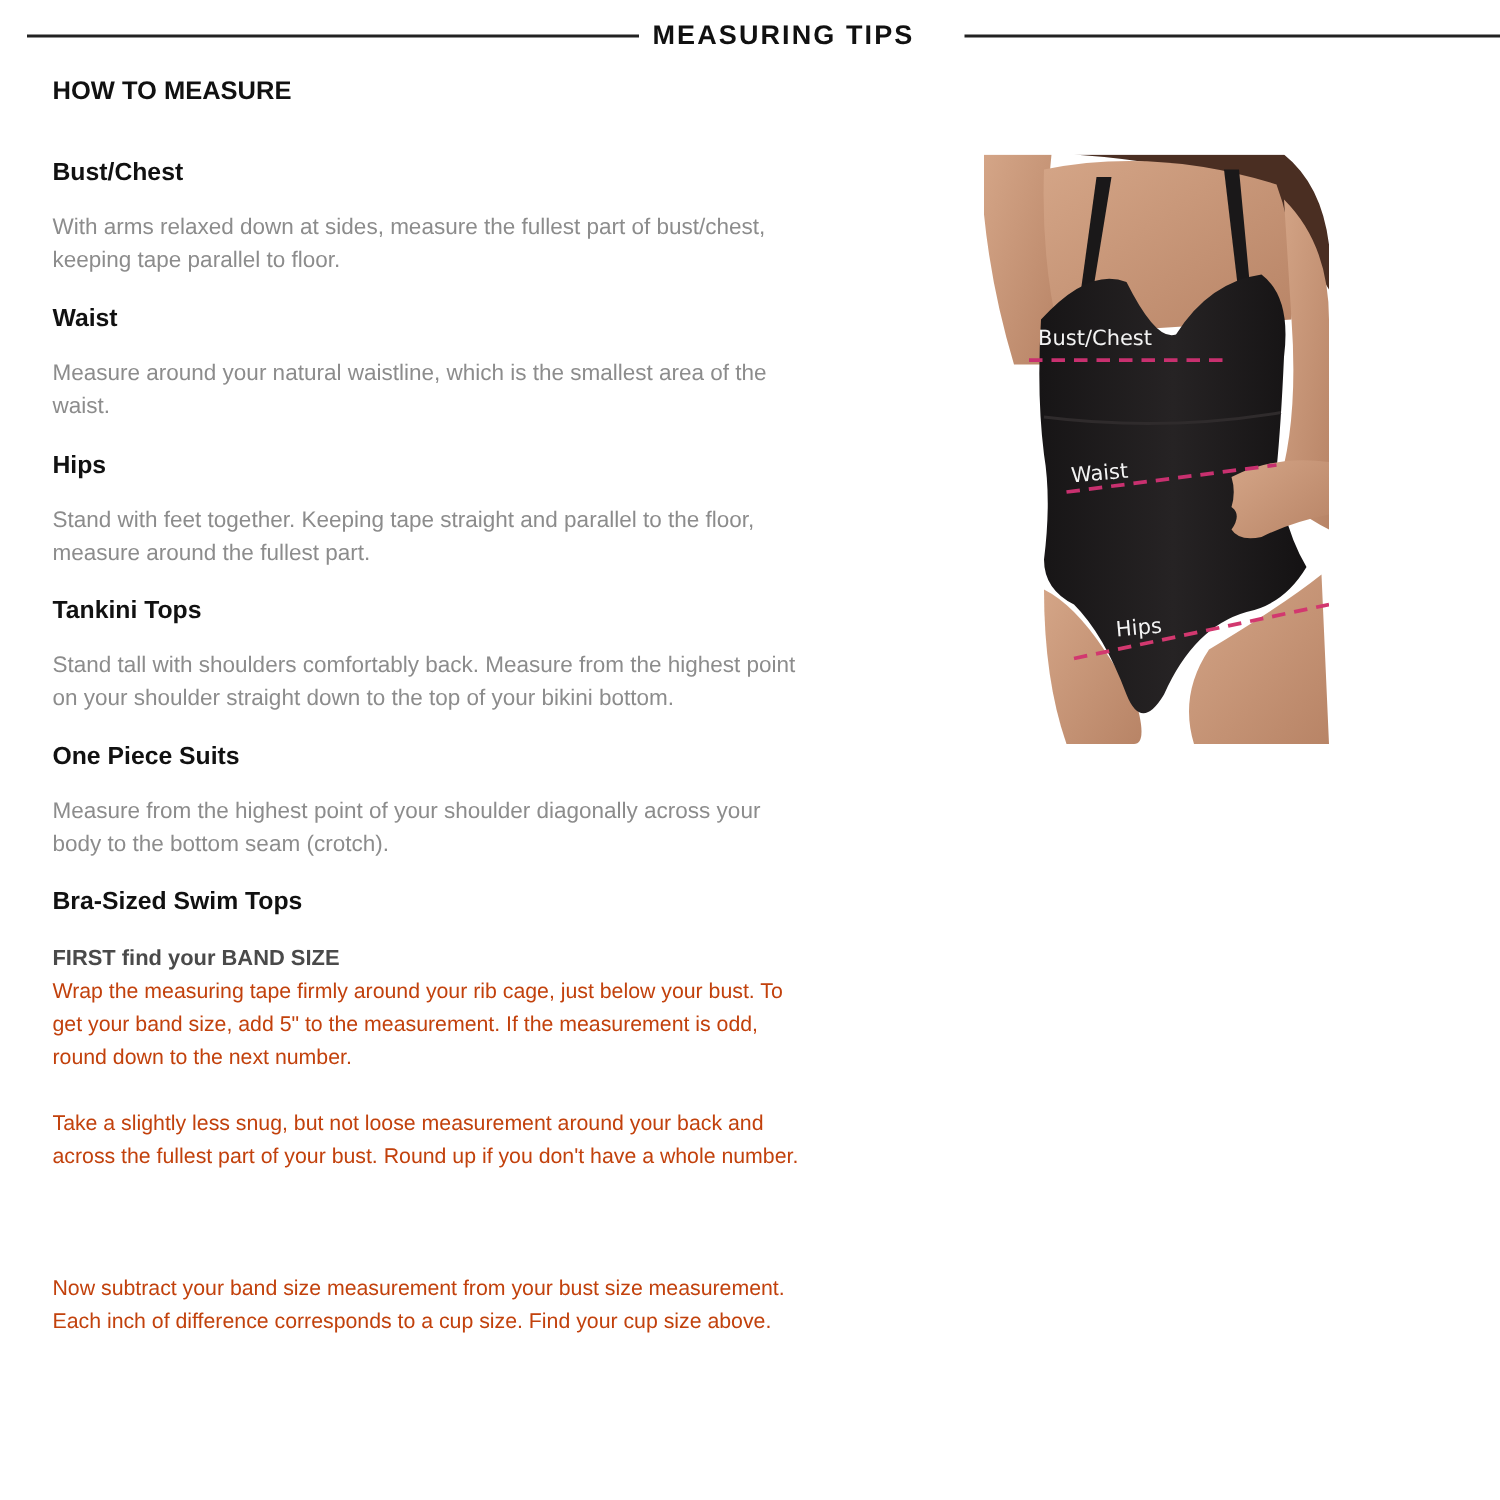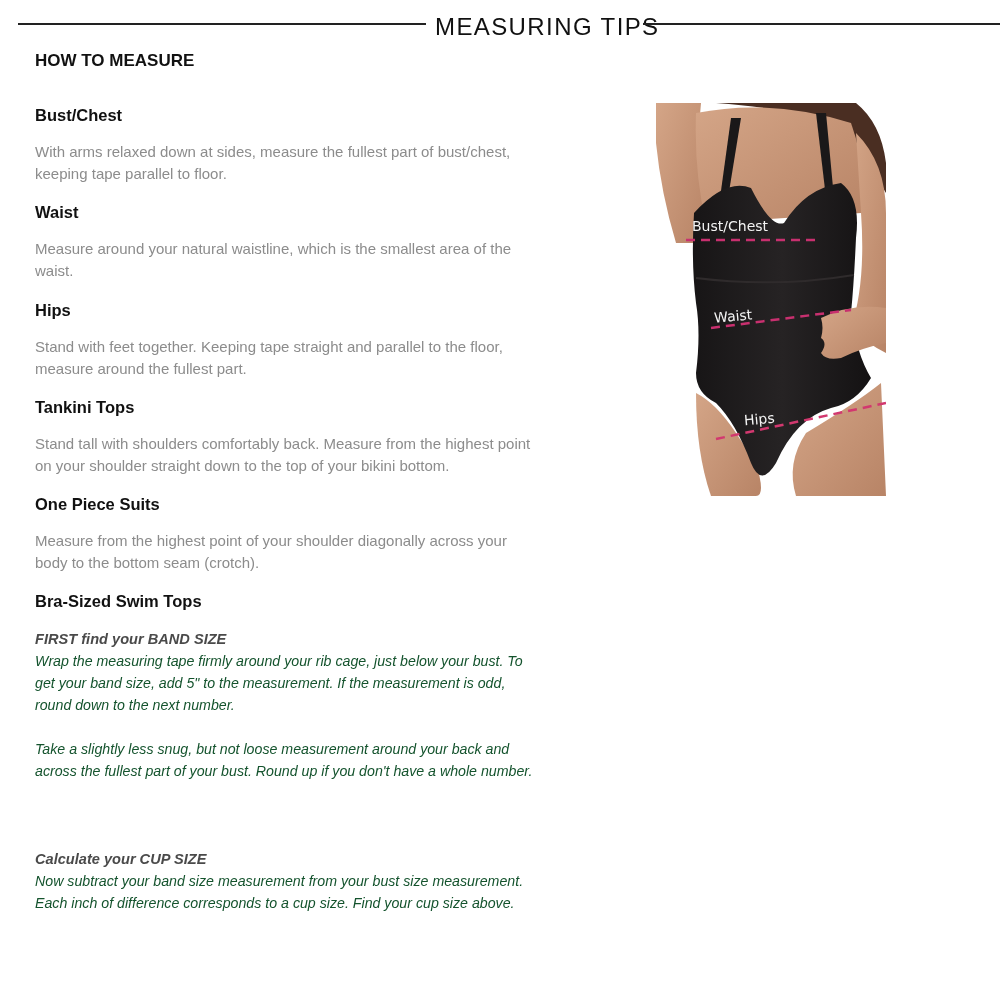--- a/index.html
+++ b/index.html
@@ -37,22 +37,22 @@
     left: 643px;
     top: 13px;
     width: 357px;
     height: 2px;
     background: #222;
   }
   .header .title {
     position: absolute;
     left: 435px;
     top: 3px;
-    font-size: 24px;
-    font-weight: 400;
+    font-size: 18px;
+    font-weight: 700;
     letter-spacing: 1.4px;
     color: #111;
     white-space: nowrap;
   }
 
   
   .content {
     position: absolute;
     left: 35px;
     top: 50px;
@@ -75,33 +75,33 @@
     line-height: 22px;
   }
   .section p {
     margin: 0;
     font-size: 15px;
     line-height: 22px;
     color: #8c8c8c;
   }
   .section .gap-p { margin-top: 15px; }
 
-  .step { position: absolute; left: 0; width: 500px; font-style: italic; }
+  .step { position: absolute; left: 0; width: 500px; }
   .step h4 {
     margin: 0;
     font-size: 14.6px;
     font-weight: 700;
     color: #4a4a4a;
     line-height: 22px;
   }
   .step p {
     margin: 0;
     font-size: 14.2px;
     line-height: 22px;
-    color: #14532d;
+    color: #c2410c;
   }
 
   
   .photo {
     position: absolute;
     left: 656px;
     top: 103px;
     width: 230px;
     height: 393px;
     overflow: hidden;
@@ -160,21 +160,20 @@
   <div class="step" style="top:578px">
     <h4>FIRST find your BAND SIZE</h4>
     <p>Wrap the measuring tape firmly around your rib cage, just below your bust. To get your band size, add 5" to the measurement. If the measurement is odd, round down to the next number.</p>
   </div>
 
   <div class="step" style="top:688px">
     <p>Take a slightly less snug, but not loose measurement around your back and across the fullest part of your bust. Round up if you don't have a whole number.</p>
   </div>
 
   <div class="step" style="top:798px">
-    <h4>Calculate your CUP SIZE</h4>
     <p>Now subtract your band size measurement from your bust size measurement. Each inch of difference corresponds to a cup size. Find your cup size above.</p>
   </div>
 </div>
 
 <div class="photo">
   <svg width="230" height="393" viewBox="0 0 230 393">
     <defs>
       <linearGradient id="skin" x1="0" y1="0" x2="1" y2="1">
         <stop offset="0" stop-color="#d4a587"></stop>
         <stop offset="1" stop-color="#b88466"></stop>

